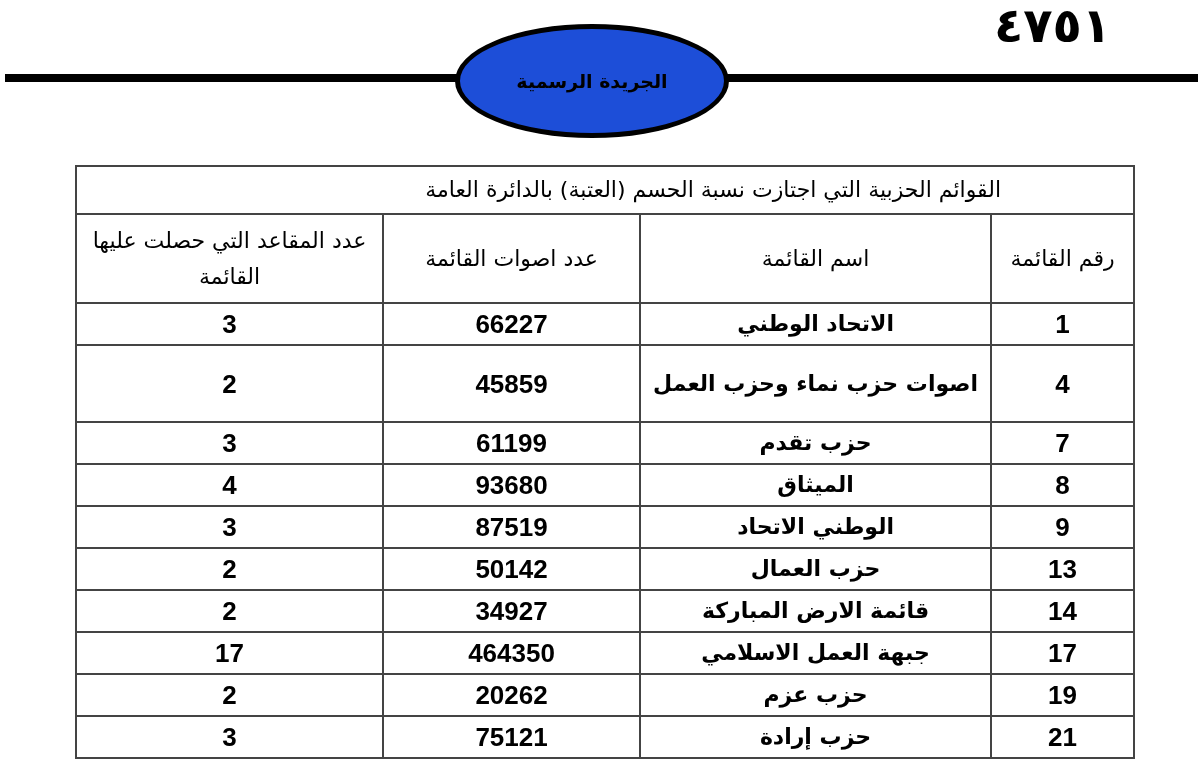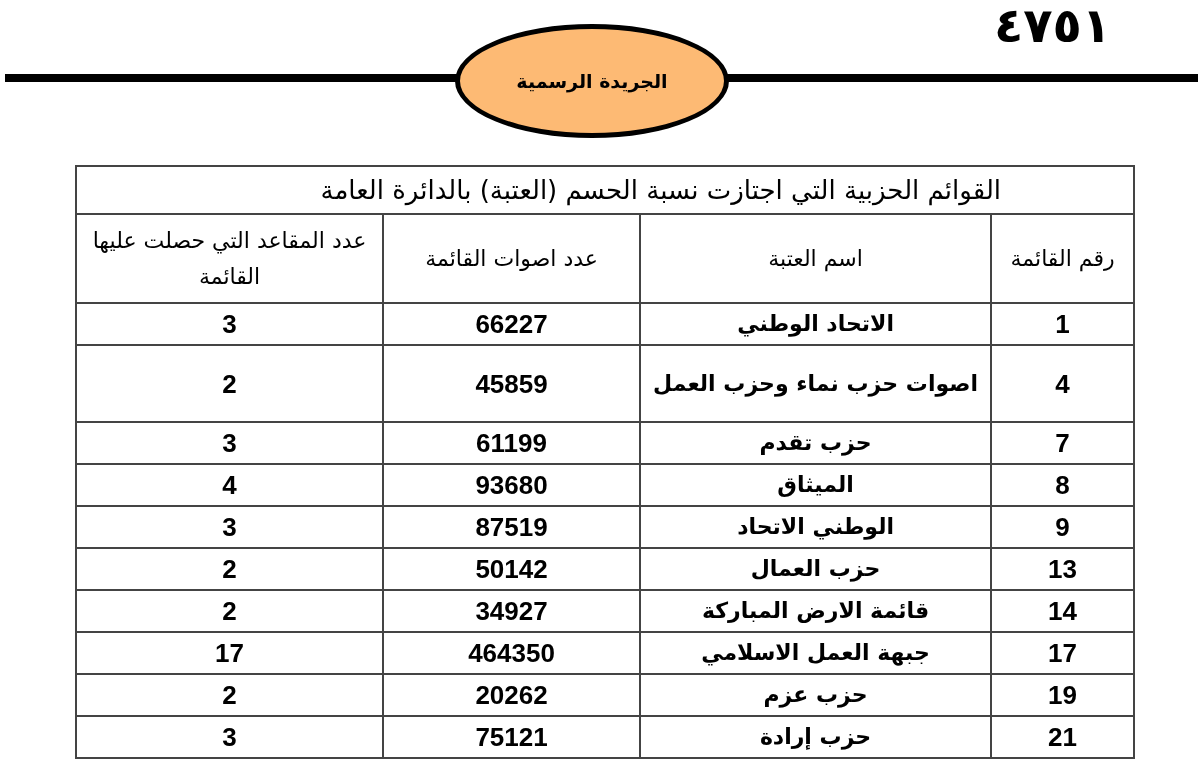--- a/index.html
+++ b/index.html
@@ -37,21 +37,21 @@
     .header-rule.left { left: 5px; width: 455px; }
     .header-rule.right { left: 724px; width: 474px; }
     .header-ellipse {
       position: absolute;
       left: 455px;
       top: 24px;
       width: 264px;
       height: 104px;
       border: 5px solid #000;
       border-radius: 50%;
-      background: #fdba74;
+      background: #1d4ed8;
       display: flex;
       align-items: center;
       justify-content: center;
     }
     .header-ellipse span {
       font-family: "DejaVu Sans", sans-serif;
       font-weight: bold;
       font-size: 19px;
       direction: rtl;
     }
@@ -67,21 +67,21 @@
       table-layout: fixed;
     }
     table.results td, table.results th {
       border: 2px solid #444;
       text-align: center;
       vertical-align: middle;
       padding: 0 6px;
     }
     table.results .title-cell {
       height: 46px;
-      font-size: 26px;
+      font-size: 22px;
       font-weight: normal;
       text-align: right;
       padding-right: 132px;
       font-family: "DejaVu Sans", sans-serif;
       letter-spacing: 0.2px;
     }
     table.results th {
       height: 87px;
       font-size: 22px;
       font-weight: normal;
@@ -122,21 +122,21 @@
     <col class="c-name">
     <col class="c-votes">
     <col class="c-seats">
   </colgroup>
   <tbody>
       <tr>
     <td class="title-cell" colspan="4">القوائم الحزبية التي اجتازت نسبة الحسم (العتبة) بالدائرة العامة</td>
   </tr>
   <tr>
     <th>رقم القائمة</th>
-    <th>اسم العتبة</th>
+    <th>اسم القائمة</th>
     <th>عدد اصوات القائمة</th>
     <th>عدد المقاعد التي حصلت عليها القائمة</th>
   </tr>
   <tr>
     <td>1</td>
     <td class="name">الاتحاد الوطني</td>
     <td>66227</td>
     <td>3</td>
   </tr>
   <tr class="tall">

